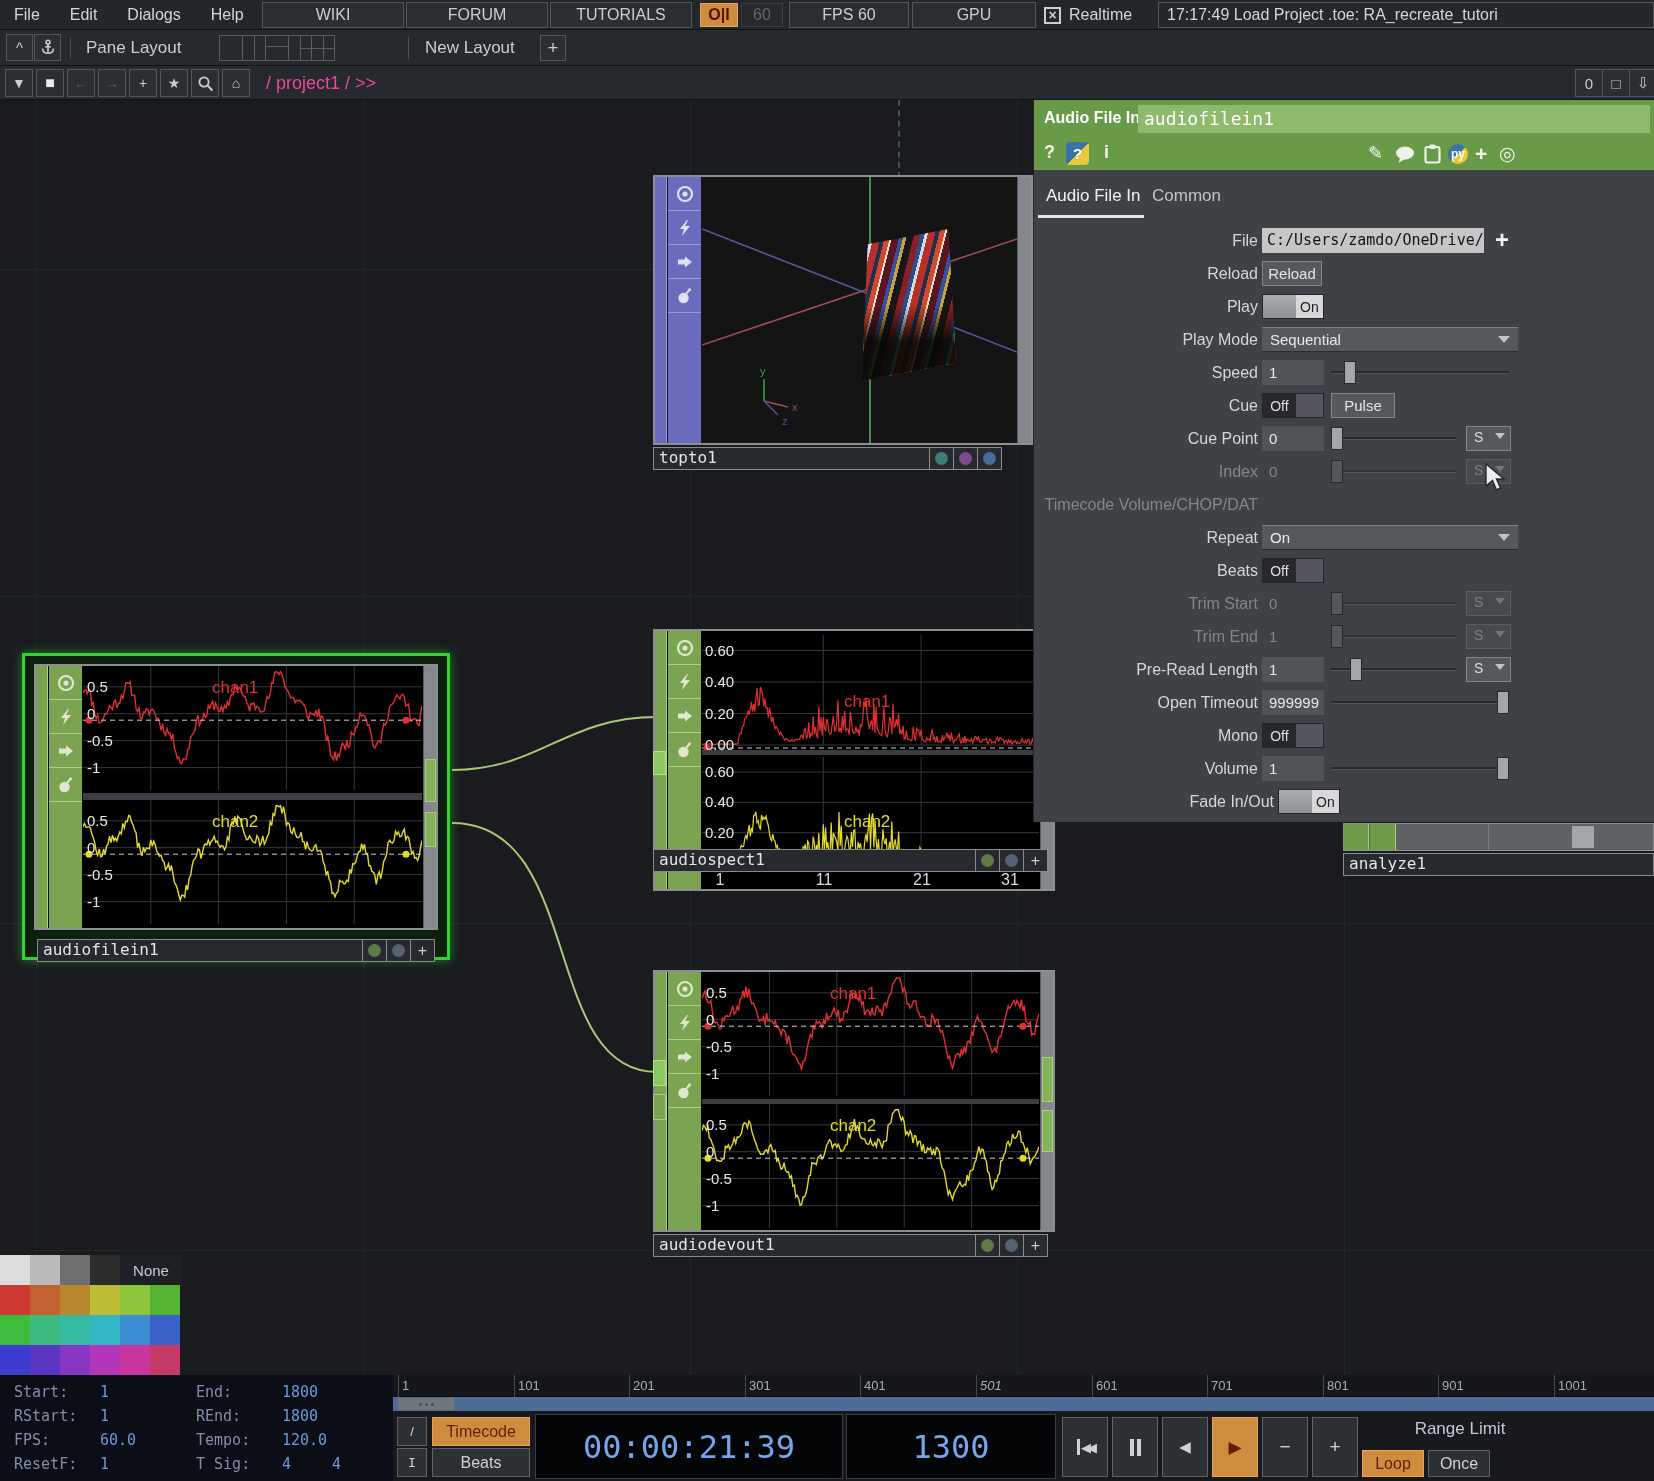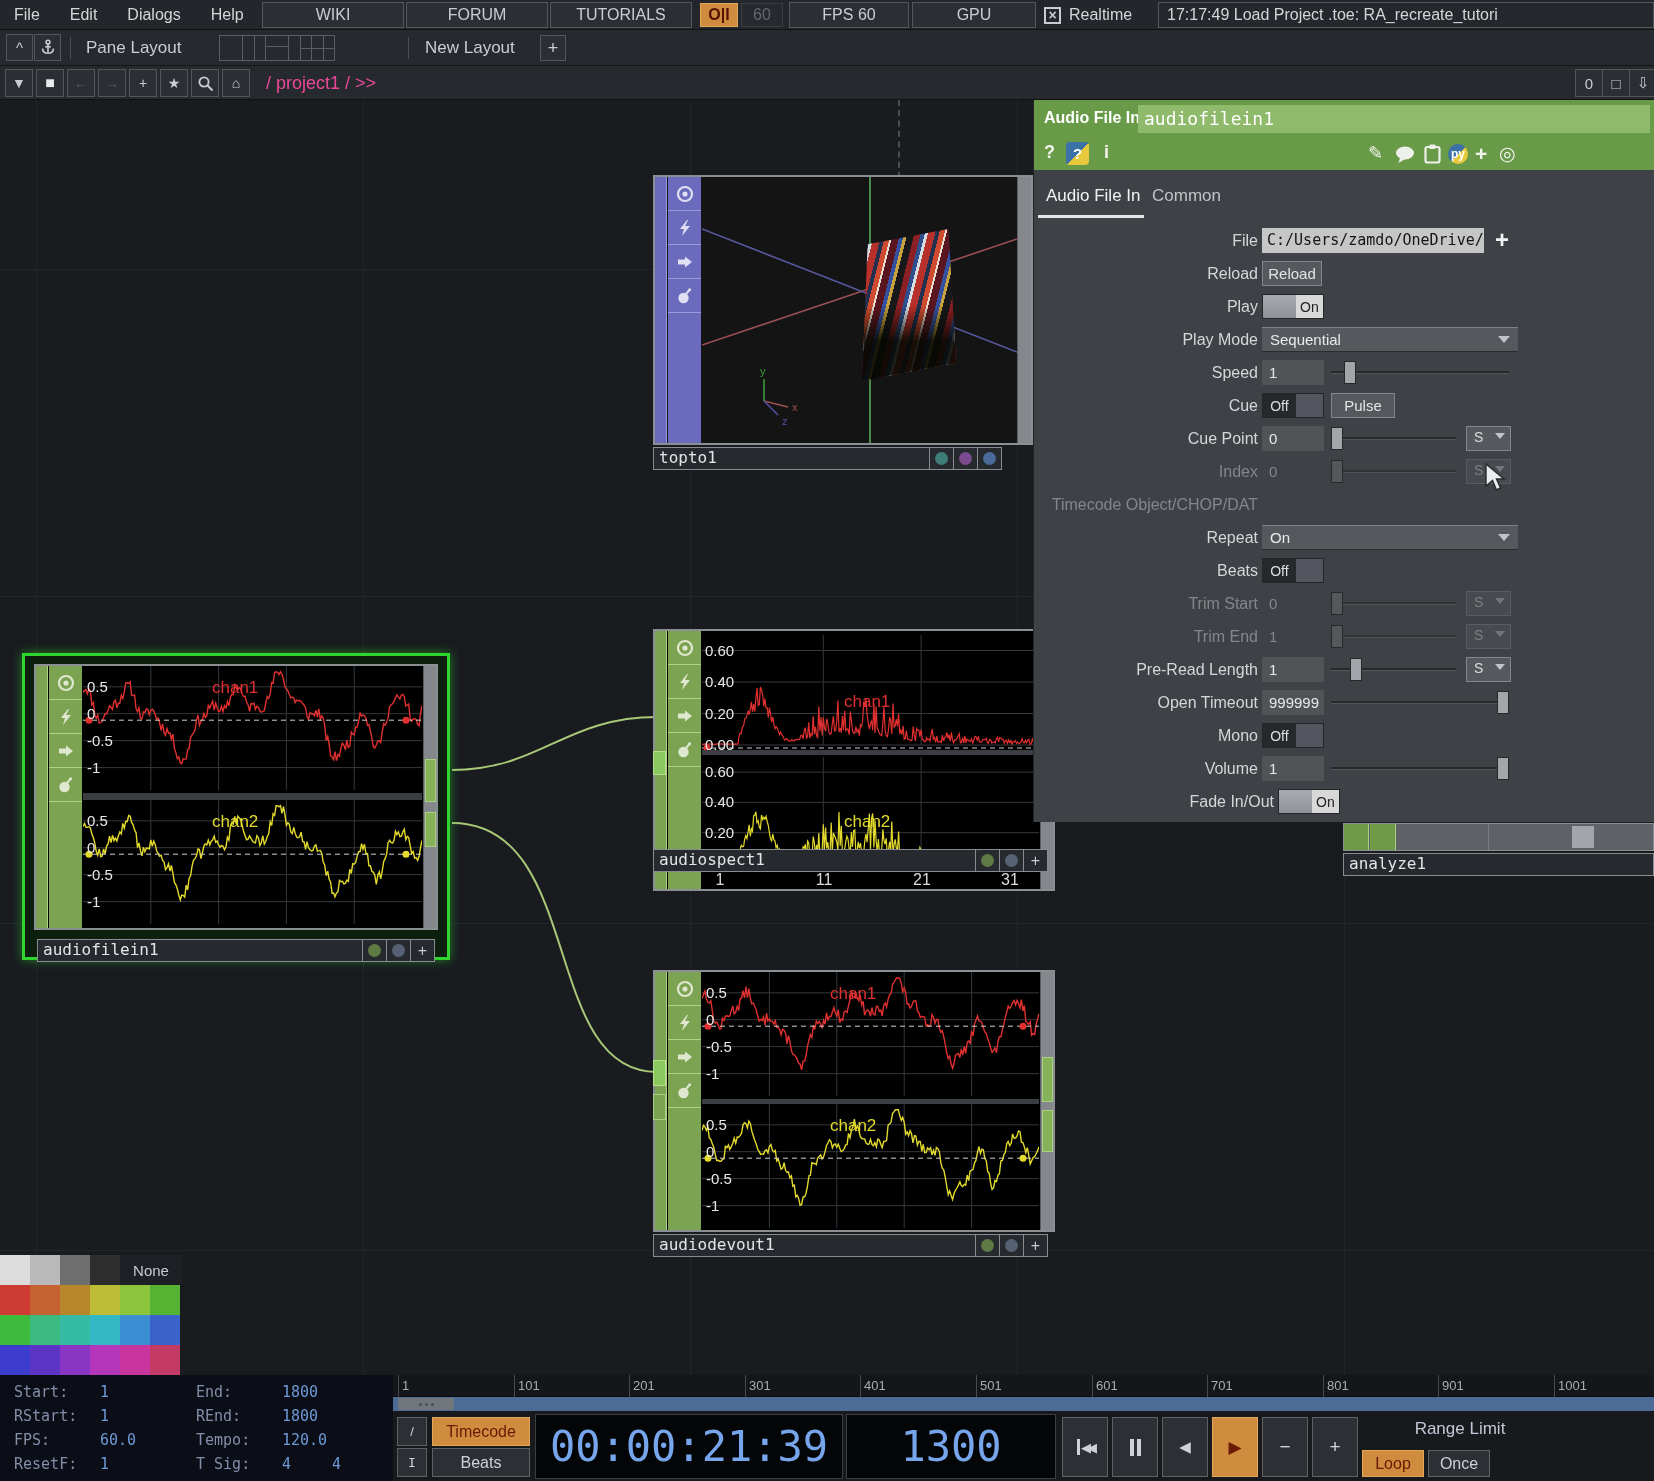--- a/index.html
+++ b/index.html
@@ -62,21 +62,21 @@
 #cursor{position:absolute;left:1483px;top:462px;z-index:40}
 
 
 #bottombar{position:absolute;left:0;top:1375px;width:1654px;height:106px;background:#17191d;z-index:20}
 #info-panel{position:absolute;left:0;top:0;width:393px;height:106px;background:#0b0d17}
 #ruler{position:absolute;left:393px;top:0;width:1261px;height:22px;background:#141619;border-bottom:1px solid #0b0c0e}
 #rangebar{position:absolute;left:393px;top:22px;width:1261px;height:14px;background:#4d6c95}
 #range-handle{position:absolute;left:5px;top:1px;width:56px;height:12px;background:#70767c;display:flex;align-items:center;justify-content:center;gap:3px}
 #range-handle i{width:3px;height:3px;background:#4a4f54;border-radius:50%}
 .tlbtn{position:absolute;background:#2c2f34;border:1px solid #5e6266;color:#ced2d6;display:flex;align-items:center;justify-content:center}
-.lcd{position:absolute;top:39px;height:65px;background:#040507;border:1px solid #3a3d42;color:#76a5ec;font-family:"DejaVu Sans Mono",monospace;font-size:42px;display:flex;align-items:center;justify-content:center}
+.lcd{position:absolute;top:39px;height:65px;background:#040507;border:1px solid #3a3d42;color:#76a5ec;font-family:"DejaVu Sans Mono",monospace;font-size:32px;display:flex;align-items:center;justify-content:center}
 #tc-lcd{left:535px;width:308px}
 #frame-lcd{left:846px;width:210px}
 #range-limit-label{position:absolute;left:1360px;top:44px;width:200px;text-align:center;font-size:17px;color:#c2c9d6}
 .orangebtn{background:#cf8c3e !important;border:1px solid #e2a858 !important;color:#6b1804 !important}
 </style>
 </head>
 <body>
 
 <div id="menubar">
   <div id="menu-items">
@@ -565,21 +565,21 @@
         <div style="position: absolute; left: 0px; top: 0px; width: 224px; height: 33px; line-height: 33px; text-align: right; font-size: 16px; color: rgb(131, 135, 139);">Index</div>
         <div style="position: absolute; left: 228px; top: 4px; width: 62px; height: 25px; color: rgb(131, 135, 139); font-size: 15px; line-height: 25px; padding-left: 7px;">0</div>
         <div style="position: absolute; left: 297px; top: 15px; width: 125px; height: 3px; background: rgb(48, 50, 52); border-bottom: 1px solid rgb(81, 84, 88);"></div>
         <div style="position: absolute; left: 297px; top: 5px; width: 12px; height: 23px; background: rgb(85, 88, 91); border: 1px solid rgb(38, 40, 42);"></div>
         <div style="position: absolute; left: 432px; top: 4px; width: 45px; height: 25px; background: rgb(85, 88, 92); border: 1px solid rgb(131, 135, 139); opacity: 0.4;">
           <div style="left: 7px; top: 2px; font-size: 14px; color: rgb(220, 222, 224); position: absolute;">S</div>
           <div style="left: 28px; top: 6px; width: 0px; height: 0px; border-left: 5px solid transparent; border-right: 5px solid transparent; border-top: 6px solid rgb(192, 196, 200); position: absolute;"></div>
         </div>
       </div>
       <div style="position: absolute; top: 264px; height: 33px; left: 0px; width: 621px;">
-        <div style="position: absolute; left: 0px; top: 0px; width: 224px; height: 33px; line-height: 33px; text-align: right; font-size: 16px; color: rgb(131, 135, 139);">Timecode Object/CHOP/DAT</div>
+        <div style="position: absolute; left: 0px; top: 0px; width: 224px; height: 33px; line-height: 33px; text-align: right; font-size: 16px; color: rgb(131, 135, 139);">Timecode Volume/CHOP/DAT</div>
       </div>
       <div style="position: absolute; top: 297px; height: 33px; left: 0px; width: 621px;">
         <div style="position: absolute; left: 0px; top: 0px; width: 224px; height: 33px; line-height: 33px; text-align: right; font-size: 16px; color: rgb(212, 215, 218);">Repeat</div>
         <div style="position: absolute; left: 228px; top: 4px; width: 256px; height: 25px; background: rgb(85, 88, 92); border-top: 1px solid rgb(126, 130, 134); border-bottom: 1px solid rgb(42, 44, 46); color: rgb(232, 234, 236); font-size: 15px; line-height: 24px; padding-left: 8px;">On<div style="right: 8px; top: 8px; width: 0px; height: 0px; border-left: 6px solid transparent; border-right: 6px solid transparent; border-top: 7px solid rgb(192, 196, 200); position: absolute;"></div></div>
       </div>
       <div style="position: absolute; top: 330px; height: 33px; left: 0px; width: 621px;">
         <div style="position: absolute; left: 0px; top: 0px; width: 224px; height: 33px; line-height: 33px; text-align: right; font-size: 16px; color: rgb(212, 215, 218);">Beats</div>
         <div style="position: absolute; left: 228px; top: 4px; width: 62px; height: 25px; border: 1px solid rgb(35, 37, 40); display: flex;">
           <div style="position: relative; width: 34px; height: 100%; background: rgb(39, 40, 43); color: rgb(220, 222, 224); font-size: 14px; display: flex; align-items: center; justify-content: center;">Off</div>
           <div style="position: relative; width: 28px; height: 100%; background: rgb(84, 85, 94);"></div>
@@ -673,21 +673,21 @@
       <div style="position: absolute; left: 9px; top: 3px; font-size: 13px; color: rgb(168, 173, 180);">1</div>
       <div style="position: absolute; left: 121px; top: 0px; width: 1px; height: 22px; background: rgb(69, 73, 80);"></div>
       <div style="position: absolute; left: 125px; top: 3px; font-size: 13px; color: rgb(168, 173, 180);">101</div>
       <div style="position: absolute; left: 236px; top: 0px; width: 1px; height: 22px; background: rgb(69, 73, 80);"></div>
       <div style="position: absolute; left: 240px; top: 3px; font-size: 13px; color: rgb(168, 173, 180);">201</div>
       <div style="position: absolute; left: 352px; top: 0px; width: 1px; height: 22px; background: rgb(69, 73, 80);"></div>
       <div style="position: absolute; left: 356px; top: 3px; font-size: 13px; color: rgb(168, 173, 180);">301</div>
       <div style="position: absolute; left: 467px; top: 0px; width: 1px; height: 22px; background: rgb(69, 73, 80);"></div>
       <div style="position: absolute; left: 471px; top: 3px; font-size: 13px; color: rgb(168, 173, 180);">401</div>
       <div style="position: absolute; left: 583px; top: 0px; width: 1px; height: 22px; background: rgb(69, 73, 80);"></div>
-      <div style="position: absolute; left: 587px; top: 3px; font-size: 13px; color: rgb(168, 173, 180);">501</div>
+      <div style="position: absolute; left: 587px; top: 3px; font-size: 13px; color: rgb(168, 173, 180); font-style: italic;">501</div>
       <div style="position: absolute; left: 699px; top: 0px; width: 1px; height: 22px; background: rgb(69, 73, 80);"></div>
       <div style="position: absolute; left: 703px; top: 3px; font-size: 13px; color: rgb(168, 173, 180);">601</div>
       <div style="position: absolute; left: 814px; top: 0px; width: 1px; height: 22px; background: rgb(69, 73, 80);"></div>
       <div style="position: absolute; left: 818px; top: 3px; font-size: 13px; color: rgb(168, 173, 180);">701</div>
       <div style="position: absolute; left: 930px; top: 0px; width: 1px; height: 22px; background: rgb(69, 73, 80);"></div>
       <div style="position: absolute; left: 934px; top: 3px; font-size: 13px; color: rgb(168, 173, 180);">801</div>
       <div style="position: absolute; left: 1045px; top: 0px; width: 1px; height: 22px; background: rgb(69, 73, 80);"></div>
       <div style="position: absolute; left: 1049px; top: 3px; font-size: 13px; color: rgb(168, 173, 180);">901</div>
       <div style="position: absolute; left: 1161px; top: 0px; width: 1px; height: 22px; background: rgb(69, 73, 80);"></div>
       <div style="position: absolute; left: 1165px; top: 3px; font-size: 13px; color: rgb(168, 173, 180);">1001</div>

